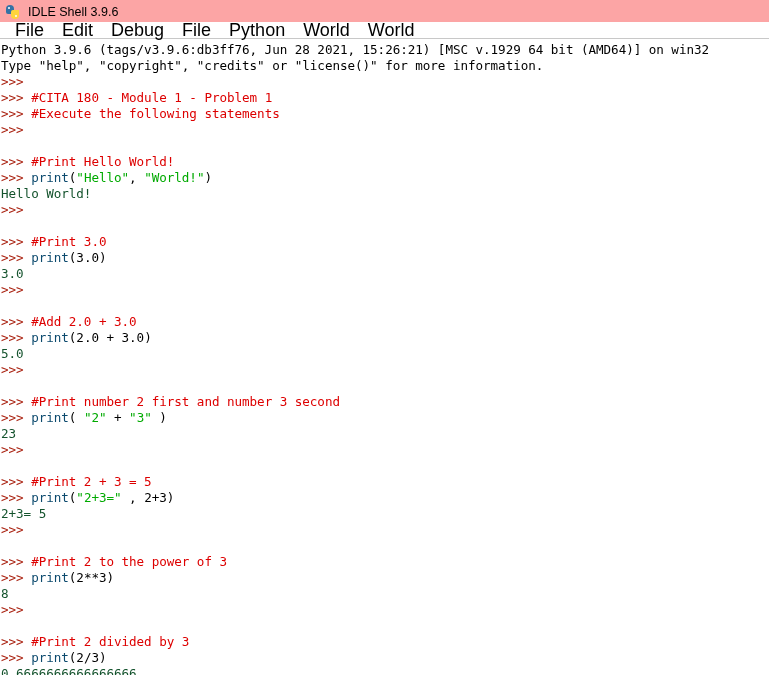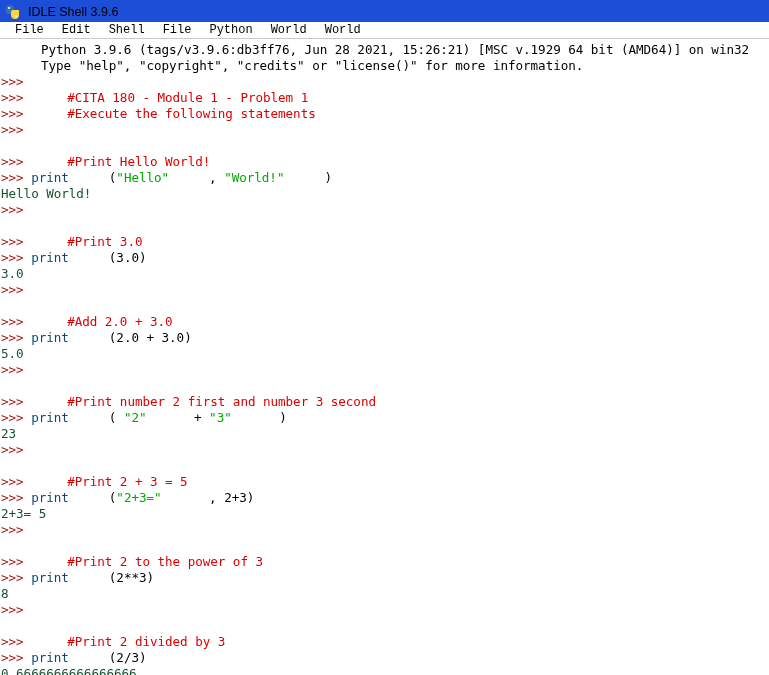--- a/index.html
+++ b/index.html
@@ -14,21 +14,21 @@
     font-family: "Liberation Sans", sans-serif;
     -webkit-font-smoothing: antialiased;
   }
 
   
   #titlebar {
     height: 20px;
     display: flex;
     align-items: center;
     padding: 2px 0 0 5px;
-    background: #1d4ed8;
+    background: #fca5a5;
     user-select: none;
   }
   #app-icon {
     width: 16px;
     height: 16px;
     position: relative;
     flex: 0 0 auto;
     margin-right: 7px;
   }
   #app-icon .snake-blue {
@@ -70,27 +70,26 @@
   #menubar {
     height: 16px;
     display: flex;
     align-items: center;
     background: #ffffff;
     padding-left: 6px;
     border-bottom: 1px solid #c8c8c8;
     user-select: none;
   }
   .menu-item {
-    font-size: 12px;
+    font-size: 18px;
     color: #000000;
     line-height: 16px;
     padding: 0 9px;
     white-space: nowrap;
     cursor: default;
-    font-family: Liberation Mono, monospace;
   }
 
   
   #shell {
     background: #ffffff;
     padding: 3px 0 0 1px;
     height: 636px;
     overflow: hidden;
     cursor: text;
   }
@@ -98,43 +97,43 @@
     font-family: "DejaVu Sans Mono", "Liberation Mono", monospace;
     font-size: 12.6px;
     line-height: 16px;
     white-space: pre;
     letter-spacing: -0.05px;
   }
   .line { height: 16px; white-space: pre; }
 
   
   .c-prompt  { color: #AA2211; }   
-  .c-comment { color: #DD0000; margin-left: 36px; }   
+  .c-comment { color: #DD0000; }   
   .c-builtin { color: #0c4a6e; }   
   .c-string  { color: #00AA00; }   
-  .c-plain   { color: #000000; margin-left: 40px; }   
+  .c-plain   { color: #000000; }   
   .c-output  { color: #14532d; }   
 </style>
 </head>
 <body>
 
 <div id="titlebar">
   <div id="app-icon">
     <div class="snake-blue"></div>
     <div class="snake-yellow"></div>
     <div class="dot-b"></div>
     <div class="dot-y"></div>
   </div>
   <div id="title-text">IDLE Shell 3.9.6</div>
 </div>
 
 <div id="menubar">
     <div class="menu-item">File</div>
     <div class="menu-item">Edit</div>
-    <div class="menu-item">Shell</div>
+    <div class="menu-item">Debug</div>
     <div class="menu-item">File</div>
     <div class="menu-item">Python</div>
     <div class="menu-item">World</div>
     <div class="menu-item">World</div>
   </div>
 
 <div id="shell">
   <div id="shell-lines"><div class="line"><span class="c-plain">Python 3.9.6 (tags/v3.9.6:db3ff76, Jun 28 2021, 15:26:21) [MSC v.1929 64 bit (AMD64)] on win32</span></div><div class="line"><span class="c-plain">Type "help", "copyright", "credits" or "license()" for more information.</span></div><div class="line"><span class="c-prompt">&gt;&gt;&gt; </span></div><div class="line"><span class="c-prompt">&gt;&gt;&gt; </span><span class="c-comment">#CITA 180 - Module 1 - Problem 1</span></div><div class="line"><span class="c-prompt">&gt;&gt;&gt; </span><span class="c-comment">#Execute the following statements</span></div><div class="line"><span class="c-prompt">&gt;&gt;&gt; </span></div><div class="line">&nbsp;</div><div class="line"><span class="c-prompt">&gt;&gt;&gt; </span><span class="c-comment">#Print Hello World!</span></div><div class="line"><span class="c-prompt">&gt;&gt;&gt; </span><span class="c-builtin">print</span><span class="c-plain">(</span><span class="c-string">"Hello"</span><span class="c-plain">, </span><span class="c-string">"World!"</span><span class="c-plain">)</span></div><div class="line"><span class="c-output">Hello World!</span></div><div class="line"><span class="c-prompt">&gt;&gt;&gt; </span></div><div class="line">&nbsp;</div><div class="line"><span class="c-prompt">&gt;&gt;&gt; </span><span class="c-comment">#Print 3.0</span></div><div class="line"><span class="c-prompt">&gt;&gt;&gt; </span><span class="c-builtin">print</span><span class="c-plain">(3.0)</span></div><div class="line"><span class="c-output">3.0</span></div><div class="line"><span class="c-prompt">&gt;&gt;&gt; </span></div><div class="line">&nbsp;</div><div class="line"><span class="c-prompt">&gt;&gt;&gt; </span><span class="c-comment">#Add 2.0 + 3.0</span></div><div class="line"><span class="c-prompt">&gt;&gt;&gt; </span><span class="c-builtin">print</span><span class="c-plain">(2.0 + 3.0)</span></div><div class="line"><span class="c-output">5.0</span></div><div class="line"><span class="c-prompt">&gt;&gt;&gt; </span></div><div class="line">&nbsp;</div><div class="line"><span class="c-prompt">&gt;&gt;&gt; </span><span class="c-comment">#Print number 2 first and number 3 second</span></div><div class="line"><span class="c-prompt">&gt;&gt;&gt; </span><span class="c-builtin">print</span><span class="c-plain">( </span><span class="c-string">"2"</span><span class="c-plain"> + </span><span class="c-string">"3"</span><span class="c-plain"> )</span></div><div class="line"><span class="c-output">23</span></div><div class="line"><span class="c-prompt">&gt;&gt;&gt; </span></div><div class="line">&nbsp;</div><div class="line"><span class="c-prompt">&gt;&gt;&gt; </span><span class="c-comment">#Print 2 + 3 = 5</span></div><div class="line"><span class="c-prompt">&gt;&gt;&gt; </span><span class="c-builtin">print</span><span class="c-plain">(</span><span class="c-string">"2+3="</span><span class="c-plain"> , 2+3)</span></div><div class="line"><span class="c-output">2+3= 5</span></div><div class="line"><span class="c-prompt">&gt;&gt;&gt; </span></div><div class="line">&nbsp;</div><div class="line"><span class="c-prompt">&gt;&gt;&gt; </span><span class="c-comment">#Print 2 to the power of 3</span></div><div class="line"><span class="c-prompt">&gt;&gt;&gt; </span><span class="c-builtin">print</span><span class="c-plain">(2**3)</span></div><div class="line"><span class="c-output">8</span></div><div class="line"><span class="c-prompt">&gt;&gt;&gt; </span></div><div class="line">&nbsp;</div><div class="line"><span class="c-prompt">&gt;&gt;&gt; </span><span class="c-comment">#Print 2 divided by 3</span></div><div class="line"><span class="c-prompt">&gt;&gt;&gt; </span><span class="c-builtin">print</span><span class="c-plain">(2/3)</span></div><div class="line"><span class="c-output">0.6666666666666666</span></div></div>
 </div>
 

